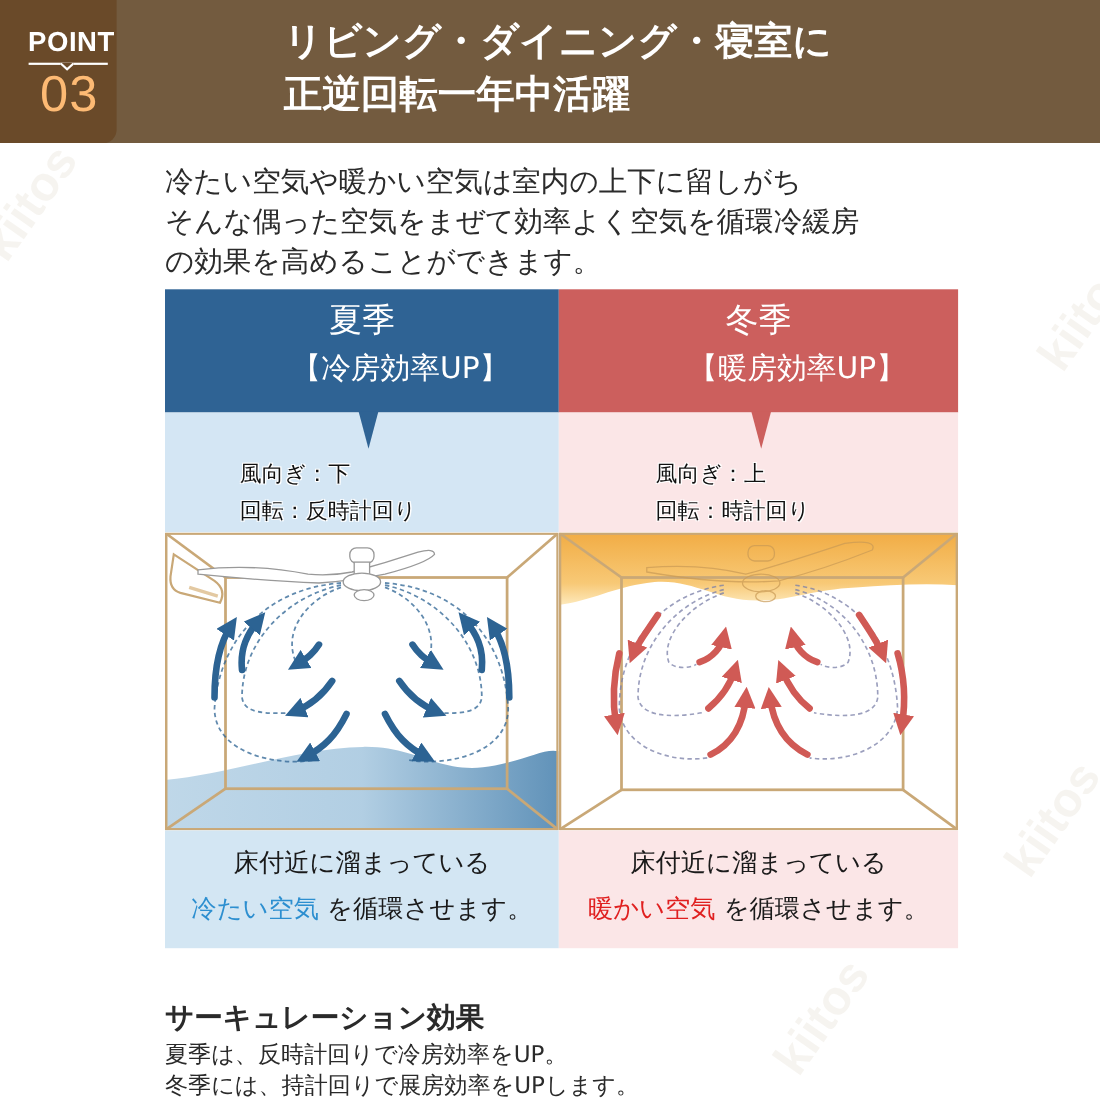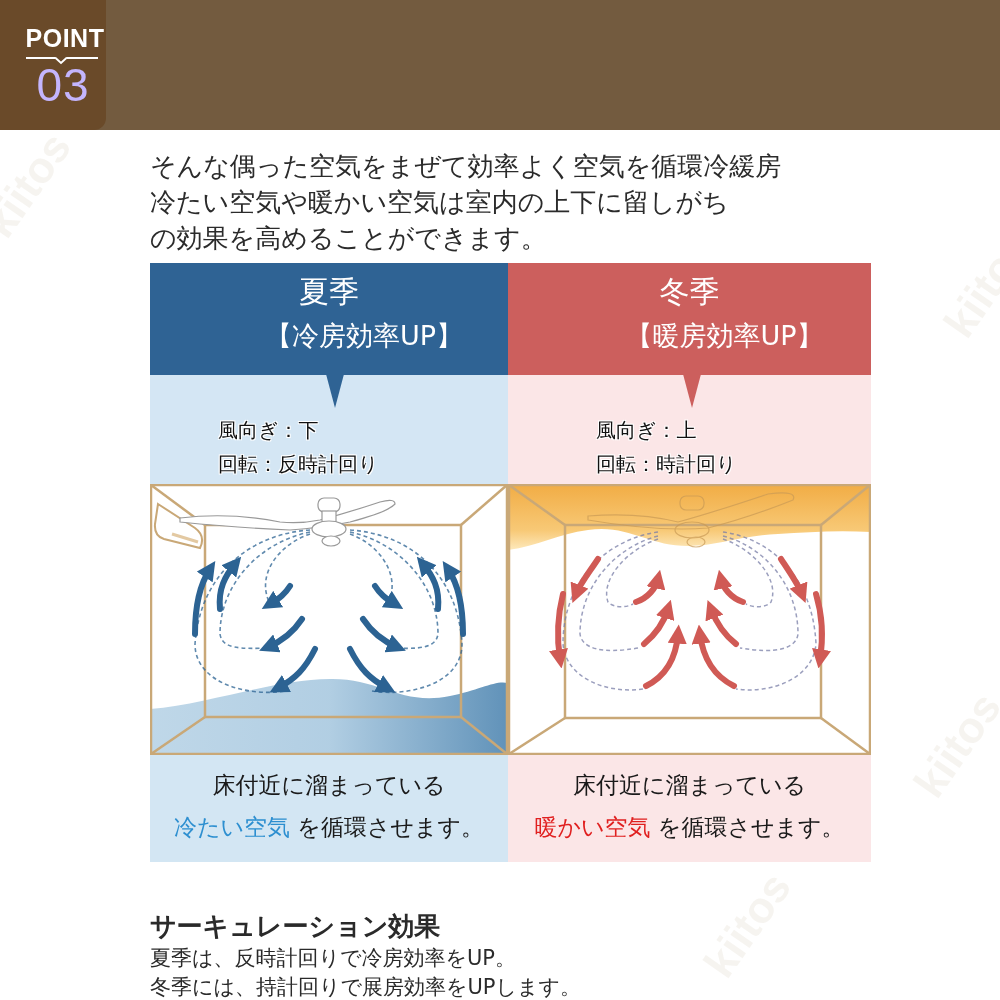--- a/index.html
+++ b/index.html
@@ -4,21 +4,21 @@
 <style>
   * { margin:0; padding:0; box-sizing:border-box; }
   html, body { width:1000px; height:1000px; background:#ffffff; overflow:hidden; }
   body { position:relative; font-family:"DejaVu Sans","Liberation Sans",sans-serif; color:#222; }
 
   .topbar { position:absolute; left:0; top:0; width:1000px; height:130px; background:#735b3f; }
   .badge { position:absolute; left:0; top:0; width:106px; height:130px; background:#6a4a29; border-bottom-right-radius:12px; }
   .badge .point { position:absolute; left:0; width:130px; top:24px; text-align:center; color:#fff; font-family:"Liberation Sans",sans-serif; font-weight:bold; font-size:25px; letter-spacing:0.5px; }
   .badge .rule { position:absolute; left:26px; top:57px; width:72px; height:2px; background:#fff; }
   .badge .notch { position:absolute; left:55px; top:57px; width:12px; height:8px; }
-  .badge .num { position:absolute; left:0; width:126px; top:60px; text-align:center; color:#c4b5fd; font-family:"Liberation Sans",sans-serif; font-size:46px; letter-spacing:1px; line-height:50px; }
+  .badge .num { position:absolute; left:0; width:126px; top:60px; text-align:center; color:#fdba74; font-family:"Liberation Sans",sans-serif; font-size:46px; letter-spacing:1px; line-height:50px; }
   .title { position:absolute; left:258px; top:14px; color:#fff; font-size:35px; line-height:48px; font-weight:bold; }
   .title div { white-space:nowrap; }
 
   .intro { position:absolute; left:150px; top:148px; font-size:26px; line-height:36px; color:#2b2b2b; }
   .intro div { white-space:nowrap; }
 
   .panel { position:absolute; top:263px; height:599px; }
   .panel.left { left:150px; width:358px; }
   .panel.right { left:508px; width:363px; }
   .ph { position:absolute; left:0; top:0; width:100%; height:112px; color:#fff; text-align:center; }
@@ -62,25 +62,29 @@
 <div class="topbar">
   <div class="badge">
     <div class="point">POINT</div>
     <div class="rule"></div>
     <svg class="notch" width="12" height="8" viewBox="0 0 12 8">
       <rect x="0" y="0" width="12" height="3" fill="#6a4a29"></rect>
       <polyline points="0,0.5 6,6 12,0.5" fill="none" stroke="#fff" stroke-width="2"></polyline>
     </svg>
     <div class="num">03</div>
   </div>
+  <div class="title">
+    <div>リビング・ダイニング・寝室に</div>
+    <div>正逆回転一年中活躍</div>
+  </div>
 </div>
 
 <div class="intro">
+  <div>冷たい空気や暖かい空気は室内の上下に留しがち</div>
   <div>そんな偶った空気をまぜて効率よく空気を循環冷緩房</div>
-  <div>冷たい空気や暖かい空気は室内の上下に留しがち</div>
   <div>の効果を高めることができます。</div>
 </div>
 
 <div class="panel left">
   <div class="ph">
     <div class="season">夏季</div>
     <div class="eff">【冷房効率UP】</div>
   </div>
   <div class="pinfo">
     <div class="line l1">風向ぎ：下</div>

